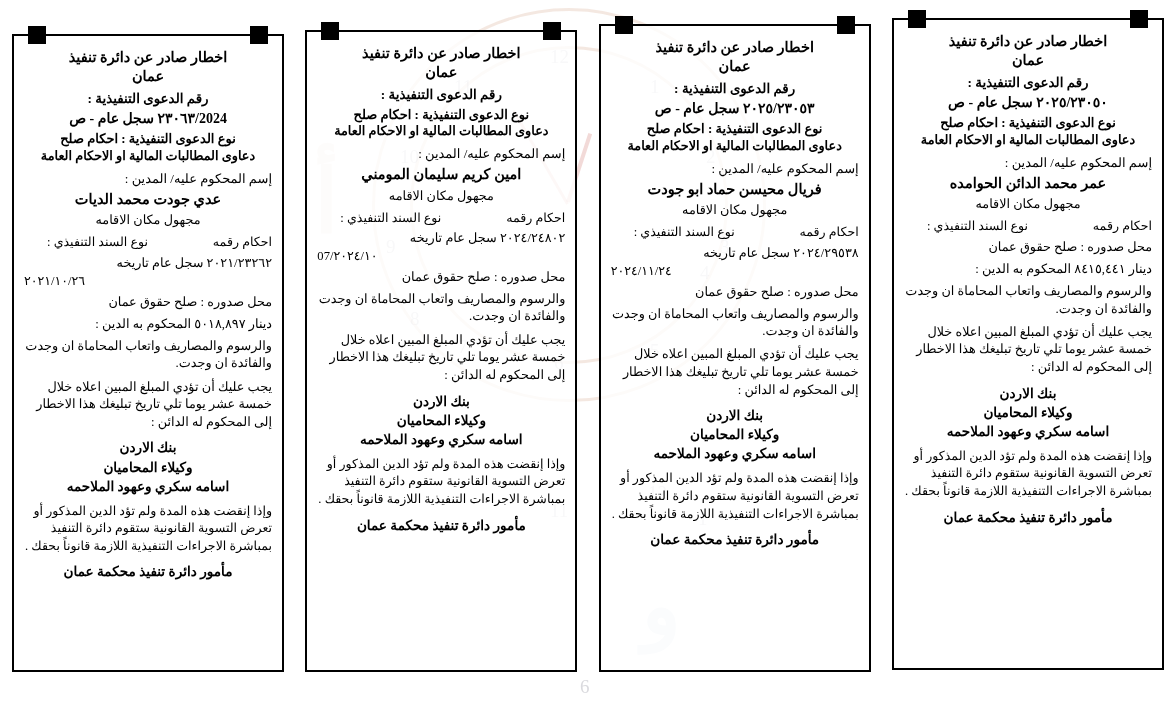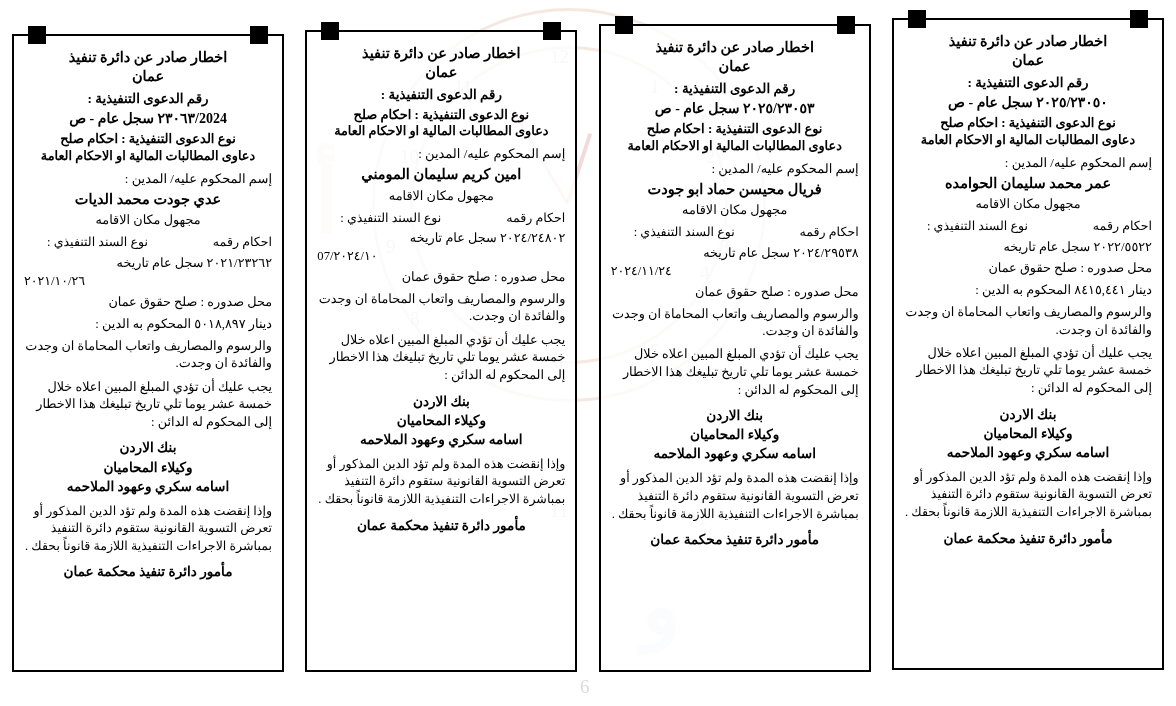--- a/index.html
+++ b/index.html
@@ -245,28 +245,27 @@
     <div class="case-label">رقم الدعوى التنفيذية :</div>
     <div class="case-no">٢٠٢٥/٢٣٠٥٠ سجل عام - ص</div>
 
     <div class="type-line">
       <span>نوع الدعوى التنفيذية :</span>
       <span>احكام  صلح</span>
     </div>
     <div class="subject-line">دعاوى المطالبات المالية او الاحكام العامة</div>
 
     <div class="field">إسم المحكوم عليه/ المدين :</div>
-    <div class="name">عمر محمد سليمان الحوامده</div>
+    <div class="name">عمر محمد الدائن الحوامده</div>
     <div class="addr">مجهول مكان الاقامه</div>
 
     <div class="two-col">
       <div class="left-cell">احكام  رقمه</div>
       <div class="right-cell">نوع السند التنفيذي  :</div>
     </div>
-    <div class="place">٢٠٢٢/٥٥٢٢ سجل  عام  تاريخه</div>
     <div class="place">محل صدوره : صلح حقوق عمان</div>
 
     <div class="debt">
       <span>دينار</span>
       <span>٨٤١٥,٤٤١</span>
       <span>المحكوم به الدين :</span>
     </div>
     <div class="debt">والرسوم والمصاريف واتعاب المحاماة ان وجدت والفائدة ان وجدت.</div>
 
     <div class="warn">يجب عليك أن تؤدي المبلغ المبين اعلاه خلال خمسة عشر يوما تلي تاريخ تبليغك هذا الاخطار إلى المحكوم له الدائن :</div>

